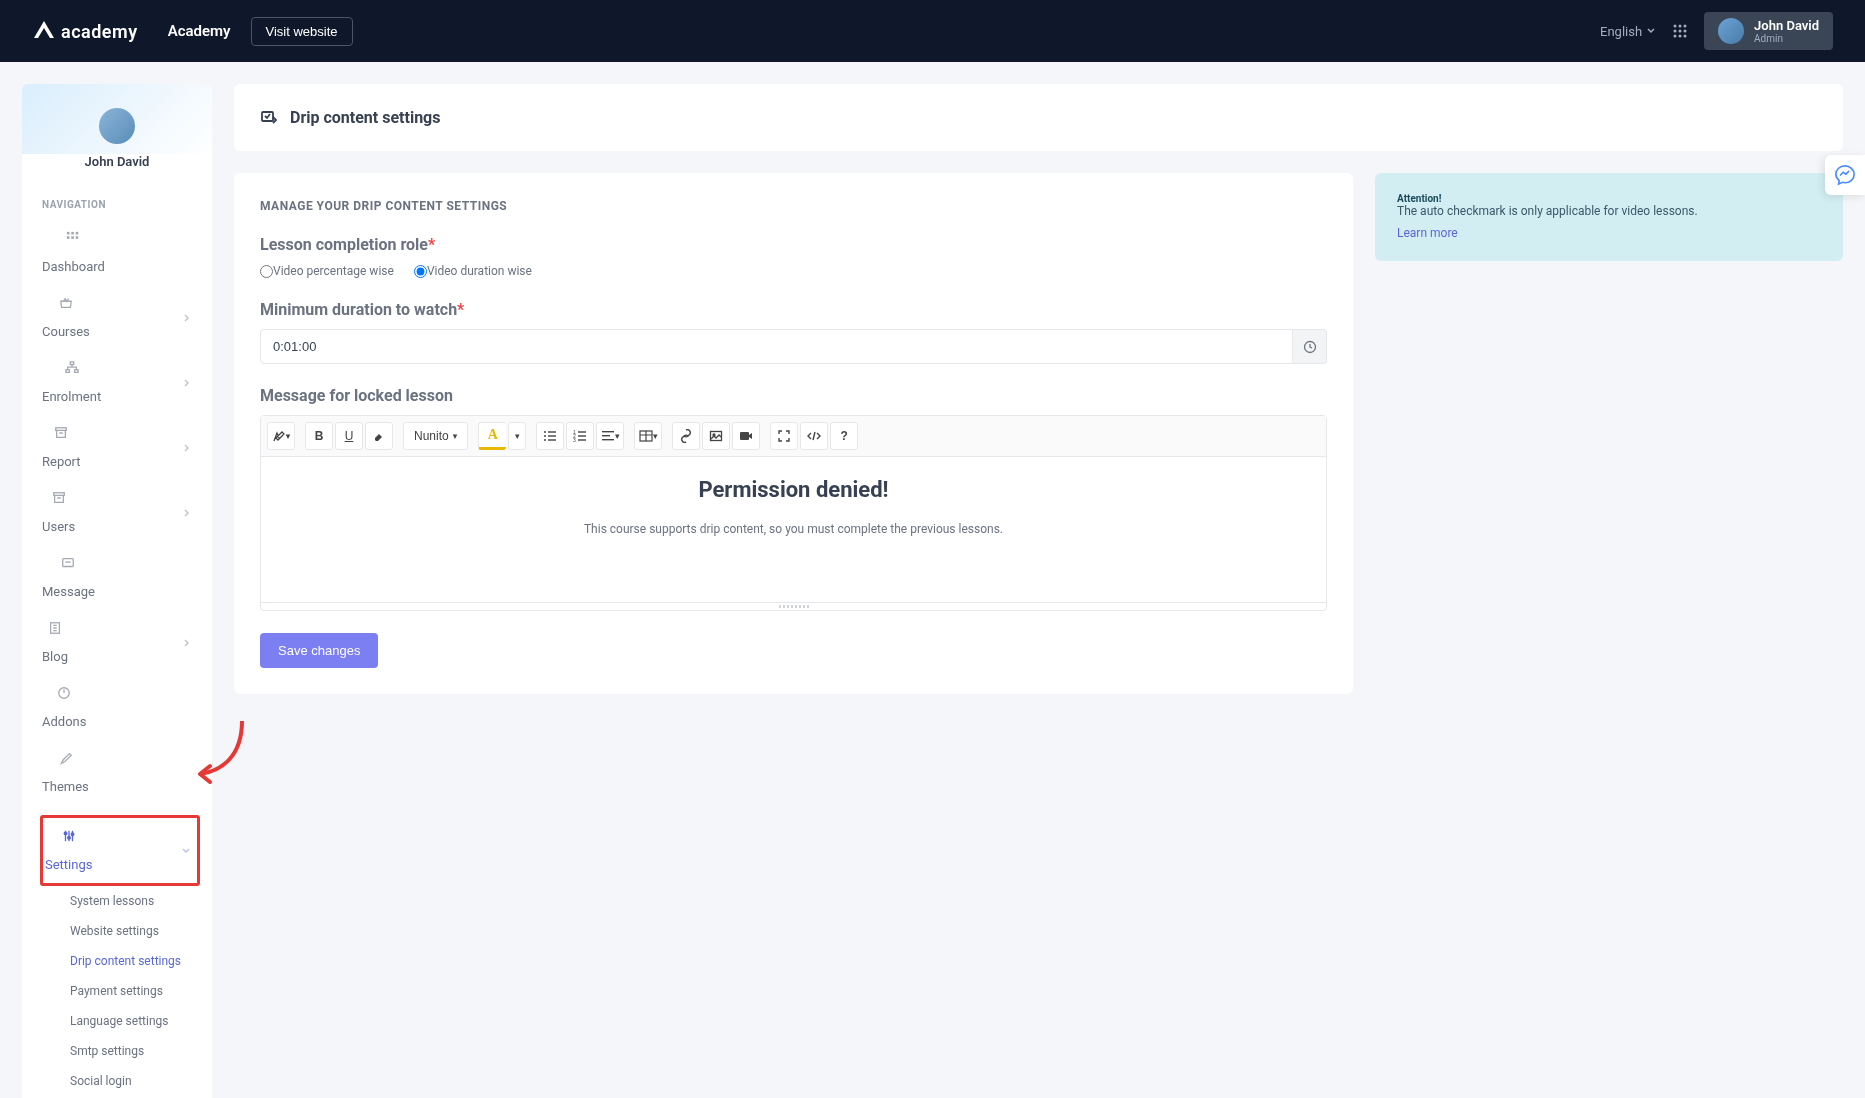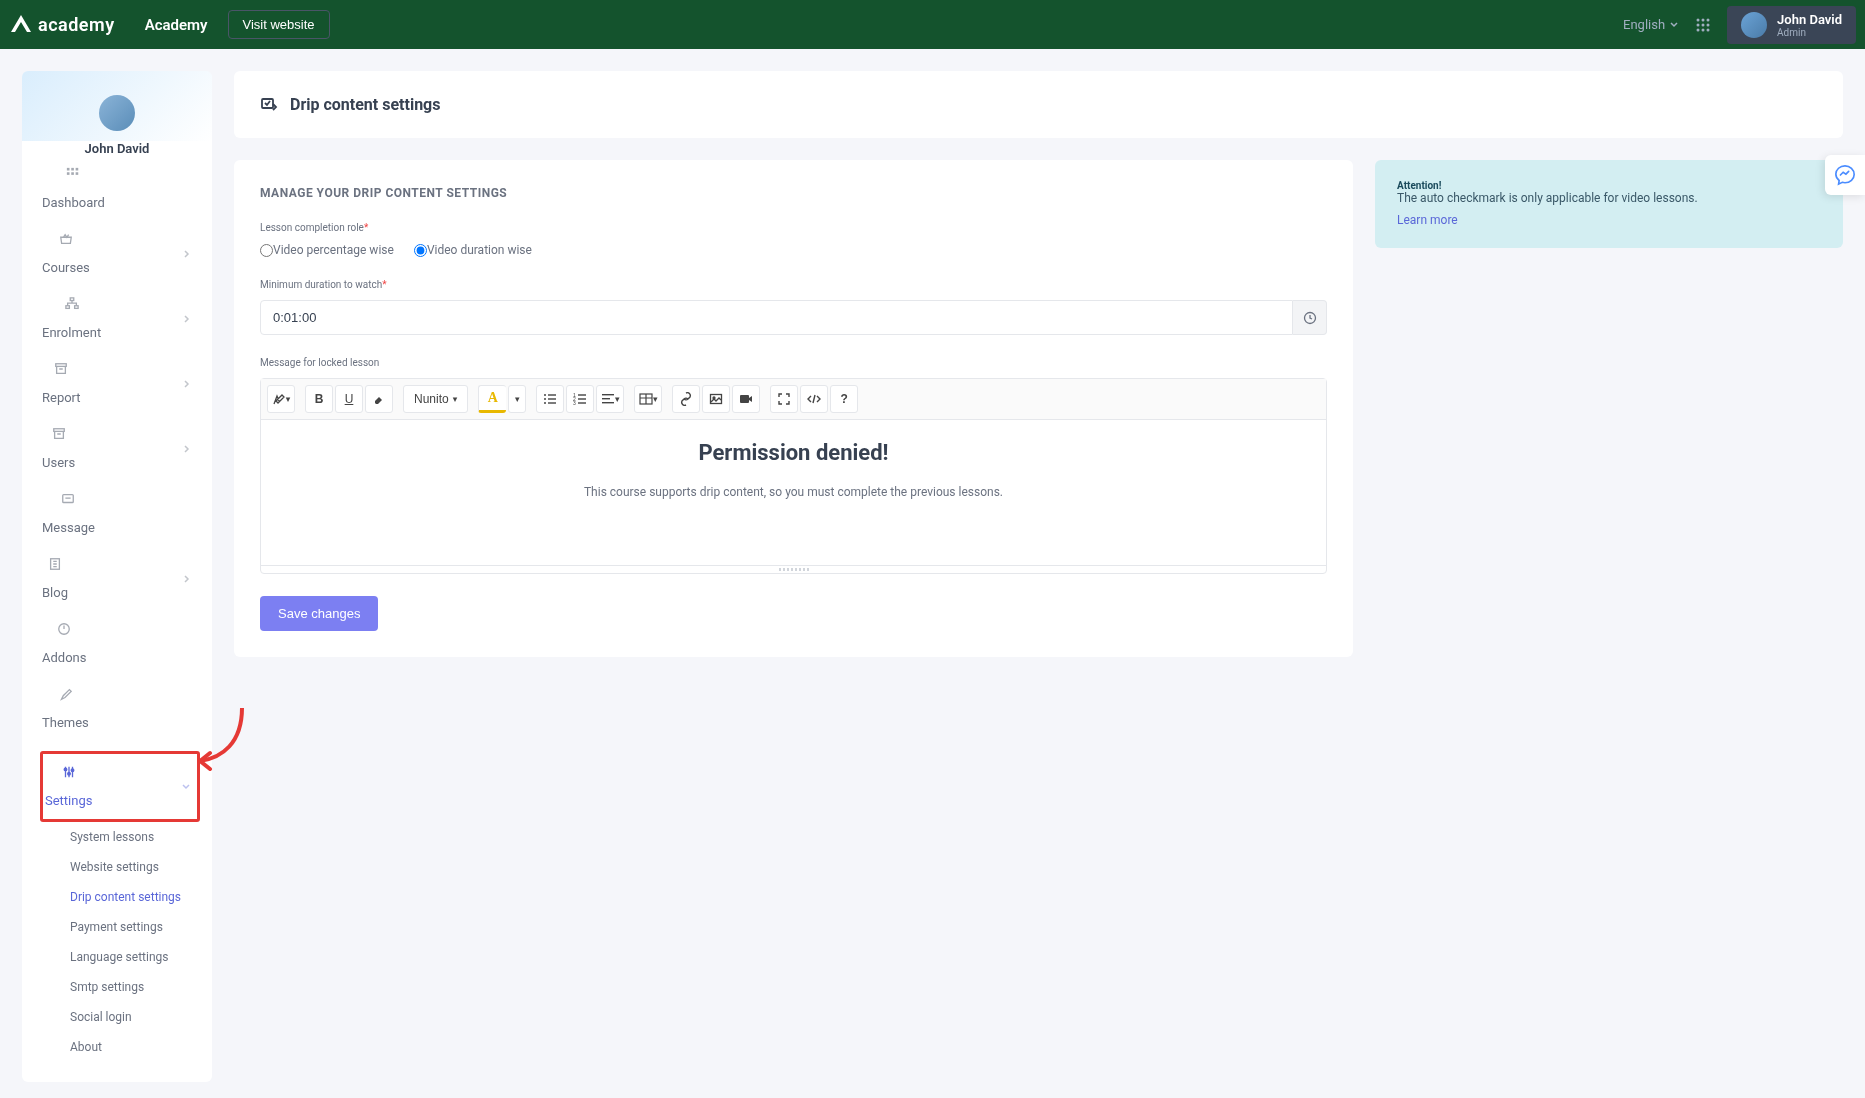--- a/index.html
+++ b/index.html
@@ -1,19 +1,19 @@
 <!DOCTYPE html>
 <html><head>
 <meta charset="utf-8">
 <style>
 * { margin: 0; padding: 0; box-sizing: border-box; }
 body { font-family: -apple-system, BlinkMacSystemFont, 'Segoe UI', Roboto, sans-serif; background: #f5f6fa; color: #4b5563; }
 
 
-.top-nav { background: #14532d; height: 49px; display: flex; align-items: center; padding: 0 9px; justify-content: space-between; }
+.top-nav { background: #0f172a; height: 62px; display: flex; align-items: center; padding: 0 32px; justify-content: space-between; }
 .top-nav-left { display: flex; align-items: center; gap: 20px; }
 .logo-wrap { display: flex; align-items: center; gap: 5px; color: #fff; }
 .logo-icon { width: 24px; height: 24px; }
 .logo-text { font-size: 18px; font-weight: 600; letter-spacing: 0.5px; }
 .brand-title { color: #fff; font-size: 15px; font-weight: 600; margin-left: 10px; }
 .visit-btn { background: transparent; border: 1px solid #4a5568; color: #fff; padding: 6px 14px; border-radius: 4px; font-size: 13px; cursor: pointer; }
 .top-nav-right { display: flex; align-items: center; gap: 16px; }
 .lang-sel { color: #a0aec0; font-size: 13px; display: flex; align-items: center; gap: 4px; cursor: pointer; margin-left: 23px; }
 .apps-icon { color: #a0aec0; cursor: pointer; width: 16px; height: 16px; }
 .user-box { background: #3a4556; display: flex; align-items: center; gap: 10px; padding: 6px 14px; border-radius: 4px; }
@@ -48,21 +48,21 @@
 
 .content { flex: 1; display: flex; flex-direction: column; gap: 22px; }
 .page-header { background: #fff; border-radius: 6px; padding: 24px 26px; display: flex; align-items: center; gap: 12px; }
 .page-title { font-size: 16px; font-weight: 700; color: #374151; }
 
 .content-row { display: flex; gap: 22px; align-items: flex-start; }
 .card { background: #fff; border-radius: 6px; padding: 26px; }
 .main-card { flex: 1; }
 .card-heading { font-size: 12px; font-weight: 700; letter-spacing: 0.5px; color: #6b7280; margin-bottom: 22px; }
 
-.form-label { font-size: 10px; color: #6b7280; margin-bottom: 10px; display: block; }
+.form-label { font-size: 16px; color: #6b7280; margin-bottom: 10px; display: block; font-weight: bold; }
 .req { color: #ef4444; }
 .radio-row { display: flex; gap: 20px; margin-bottom: 22px; }
 .radio-opt { display: flex; align-items: center; font-size: 12px; color: #6b7280; }
 .radio-opt input { cursor: pointer; }
 
 .input-group { display: flex; margin-bottom: 22px; }
 .text-input { flex: 1; border: 1px solid #e5e7eb; border-radius: 4px 0 0 4px; padding: 9px 12px; font-size: 13px; color: #374151; }
 .input-addon { border: 1px solid #e5e7eb; border-left: none; border-radius: 0 4px 4px 0; background: #f3f4f6; width: 34px; display: flex; align-items: center; justify-content: center; }
 
 
@@ -138,20 +138,21 @@
 </div>
 
 <div class="main-layout">
 
   <div class="sidebar" style="position:relative;">
     <div class="sidebar-bg"></div>
     <div class="sb-profile">
       <div class="sb-avatar"></div>
       <div class="sb-name">John David</div>
     </div>
+    <div class="nav-header">NAVIGATION</div>
     <ul class="nav-list">
       <li class="nav-item">
         <div class="nav-left">
             <svg class="nav-ico" viewBox="0 0 16 16" fill="currentColor">
               <rect x="1" y="1" width="3" height="3"></rect>
               <rect x="6" y="1" width="3" height="3"></rect>
               <rect x="11" y="1" width="3" height="3"></rect>
               <rect x="1" y="6" width="3" height="3"></rect>
               <rect x="6" y="6" width="3" height="3"></rect>
               <rect x="11" y="6" width="3" height="3"></rect>

